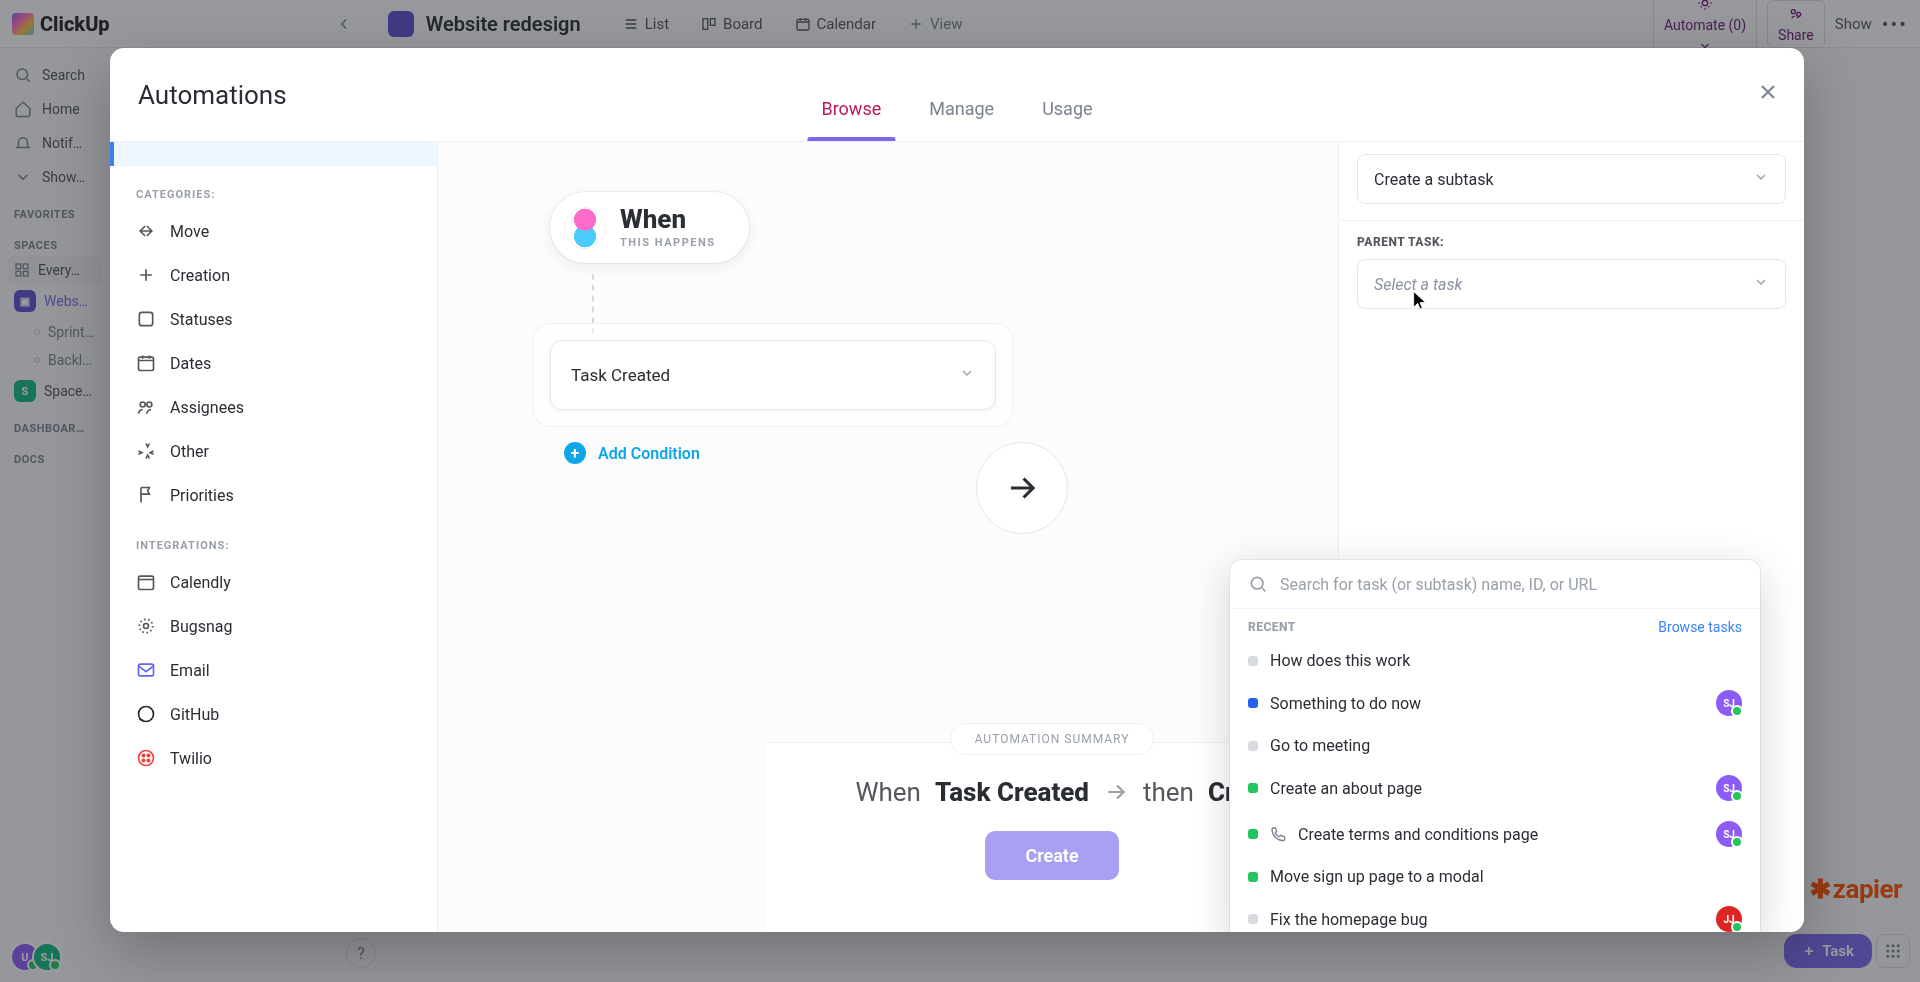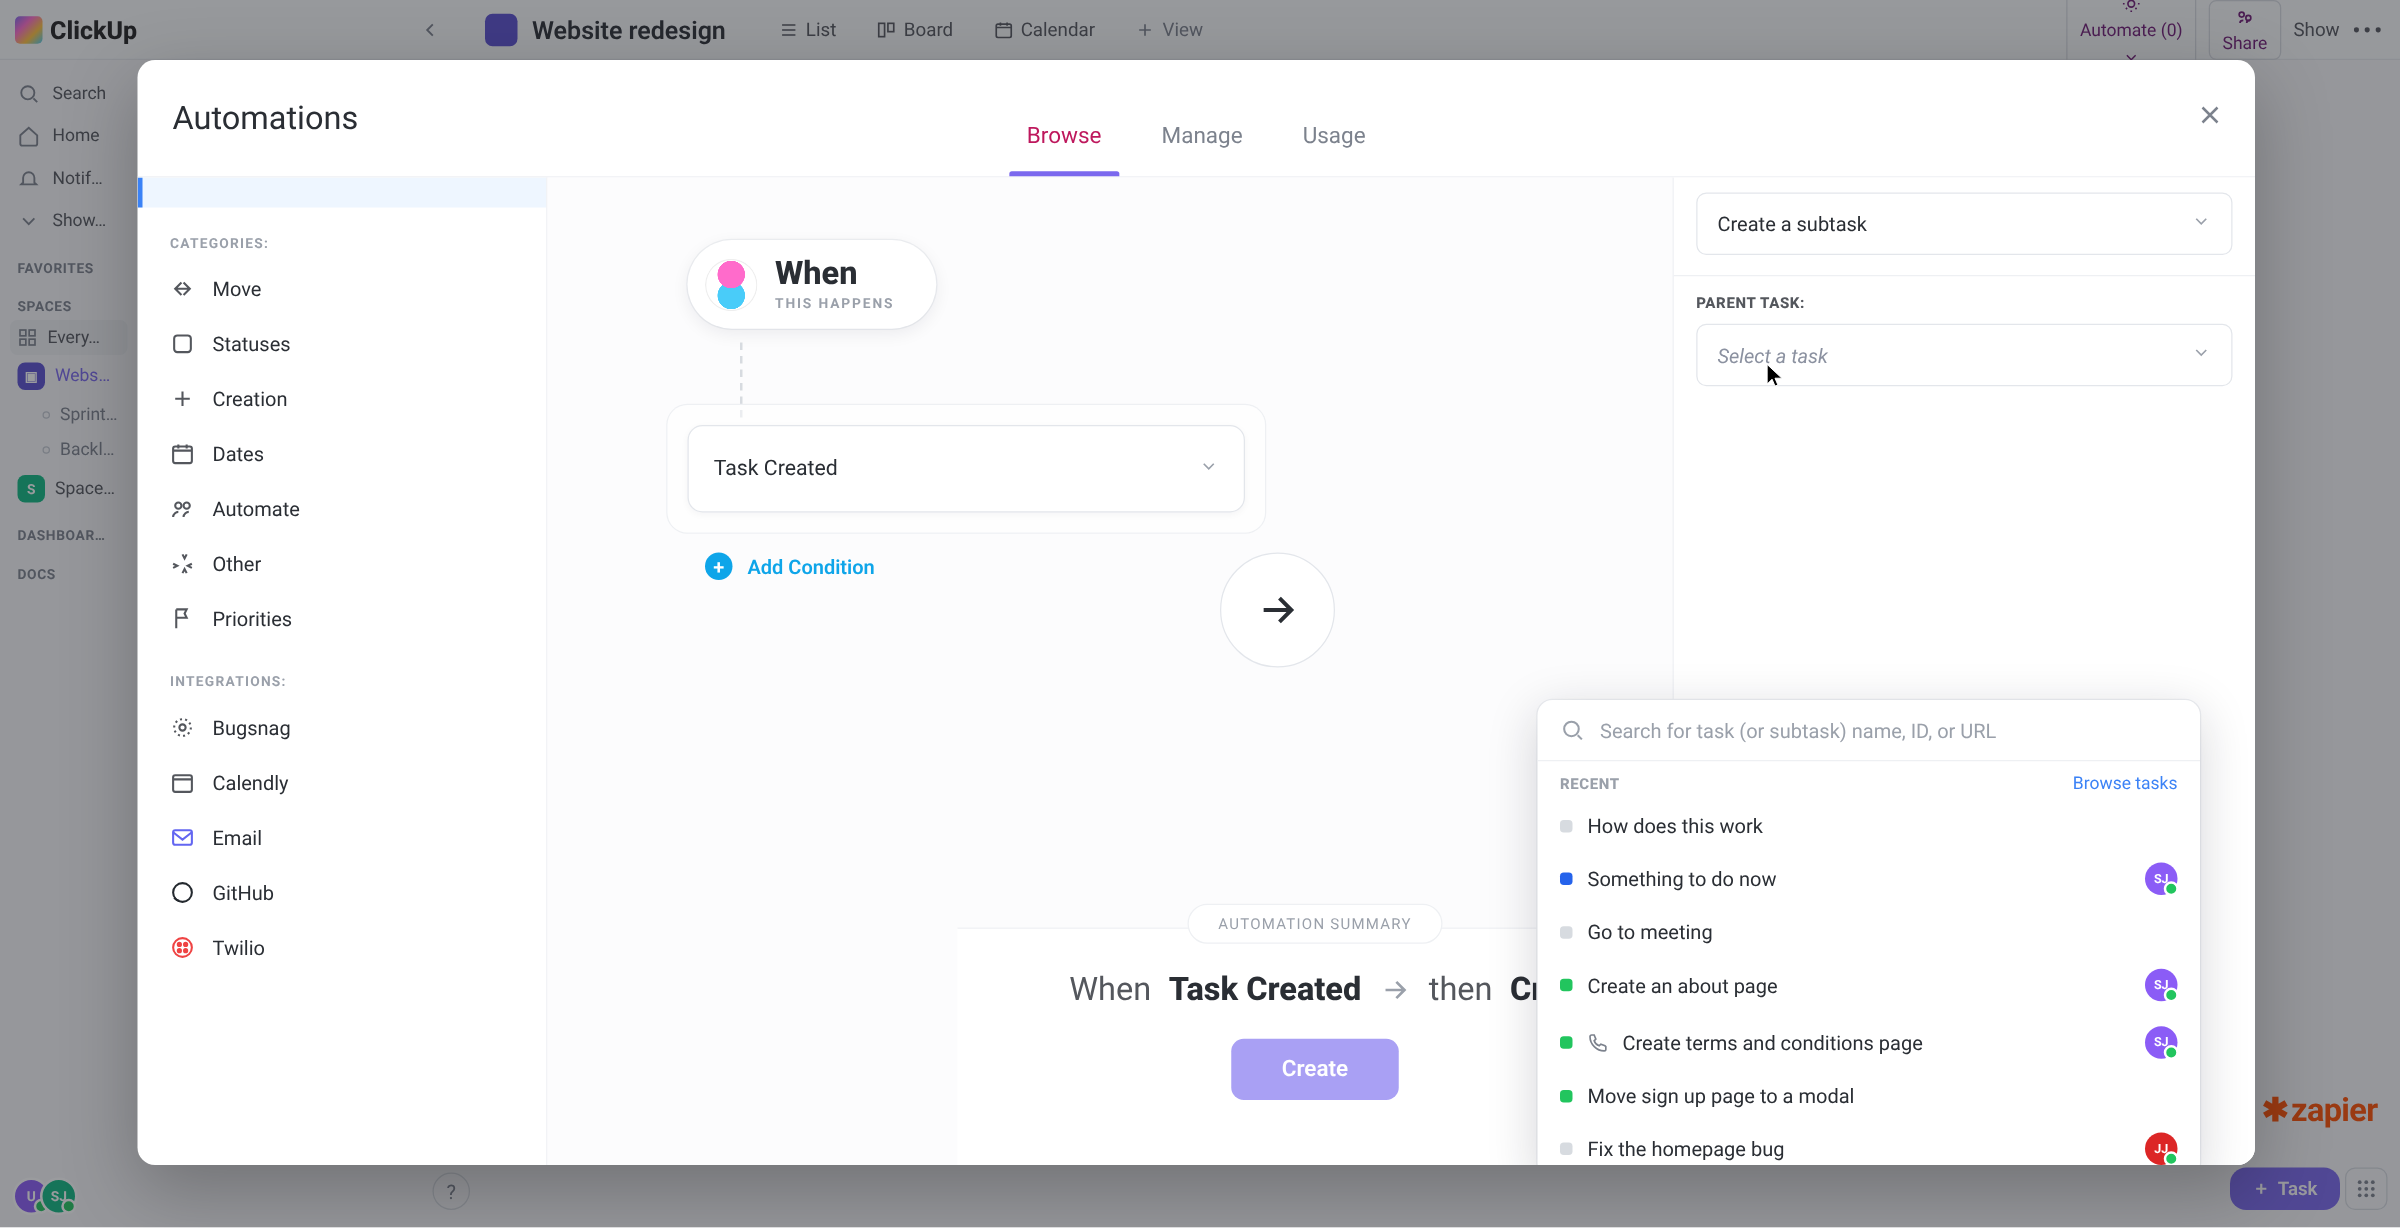--- a/index.html
+++ b/index.html
@@ -301,51 +301,51 @@
             <span class="cic">
               <svg width="20" height="20" viewBox="0 0 24 24" fill="none" stroke="currentColor" stroke-width="2">
                 <path d="M5 12h14M13 6l6 6-6 6M11 6L5 12l6 6"></path>
               </svg>
             </span>
             <span>Move</span>
           </div>
           <div class="cat-item">
             <span class="cic">
               <svg width="20" height="20" viewBox="0 0 24 24" fill="none" stroke="currentColor" stroke-width="2">
+                <path d="M12 5v14M5 12h14"></path>
+              </svg>
+            </span>
+            <span>Creation</span>
+          </div>
+          <div class="cat-item">
+            <span class="cic">
+              <svg width="20" height="20" viewBox="0 0 24 24" fill="none" stroke="currentColor" stroke-width="2">
                 <rect x="4" y="4" width="16" height="16" rx="3"></rect>
               </svg>
             </span>
             <span>Statuses</span>
-          </div>
-          <div class="cat-item">
-            <span class="cic">
-              <svg width="20" height="20" viewBox="0 0 24 24" fill="none" stroke="currentColor" stroke-width="2">
-                <path d="M12 5v14M5 12h14"></path>
-              </svg>
-            </span>
-            <span>Creation</span>
           </div>
           <div class="cat-item">
             <span class="cic">
               <svg width="20" height="20" viewBox="0 0 24 24" fill="none" stroke="currentColor" stroke-width="2">
                 <rect x="3" y="5" width="18" height="16" rx="2"></rect>
                 <path d="M3 9h18M8 3v4M16 3v4"></path>
               </svg>
             </span>
             <span>Dates</span>
           </div>
           <div class="cat-item">
             <span class="cic">
               <svg width="20" height="20" viewBox="0 0 24 24" fill="none" stroke="currentColor" stroke-width="2">
                 <circle cx="8" cy="9" r="3"></circle>
                 <circle cx="16" cy="9" r="3"></circle>
                 <path d="M3 20c0-3 3-5 5-5M13 20c0-3 3-5 5-5"></path>
               </svg>
             </span>
-            <span>Automate</span>
+            <span>Assignees</span>
           </div>
           <div class="cat-item">
             <span class="cic">
               <svg width="20" height="20" viewBox="0 0 24 24" fill="none" stroke="currentColor" stroke-width="2">
                 <path d="M12 3l2 4 2-4M12 21l2-4 2 4M3 12l4 2-4 2M21 12l-4 2 4 2"></path>
               </svg>
             </span>
             <span>Other</span>
           </div>
           <div class="cat-item">
@@ -355,34 +355,34 @@
               </svg>
             </span>
             <span>Priorities</span>
           </div>
         </div>
       <div class="cat-heading">INTEGRATIONS:</div>
       <div id="int-list">
           <div class="cat-item">
             <span class="cic" style="color:#54575d">
               <svg width="20" height="20" viewBox="0 0 24 24" fill="none" stroke="currentColor" stroke-width="2">
+                <rect x="3" y="5" width="18" height="16" rx="2"></rect>
+                <path d="M3 9h18"></path>
+              </svg>
+            </span>
+            <span>Calendly</span>
+          </div>
+          <div class="cat-item">
+            <span class="cic" style="color:#54575d">
+              <svg width="20" height="20" viewBox="0 0 24 24" fill="none" stroke="currentColor" stroke-width="2">
                 <circle cx="12" cy="12" r="3"></circle>
                 <circle cx="12" cy="12" r="8" stroke-dasharray="2 3"></circle>
               </svg>
             </span>
             <span>Bugsnag</span>
-          </div>
-          <div class="cat-item">
-            <span class="cic" style="color:#54575d">
-              <svg width="20" height="20" viewBox="0 0 24 24" fill="none" stroke="currentColor" stroke-width="2">
-                <rect x="3" y="5" width="18" height="16" rx="2"></rect>
-                <path d="M3 9h18"></path>
-              </svg>
-            </span>
-            <span>Calendly</span>
           </div>
           <div class="cat-item">
             <span class="cic" style="color:#6366f1">
               <svg width="20" height="20" viewBox="0 0 24 24" fill="none" stroke="currentColor" stroke-width="2">
                 <rect x="3" y="5" width="18" height="14" rx="2"></rect>
                 <path d="M3 7l9 7 9-7"></path>
               </svg>
             </span>
             <span>Email</span>
           </div>

